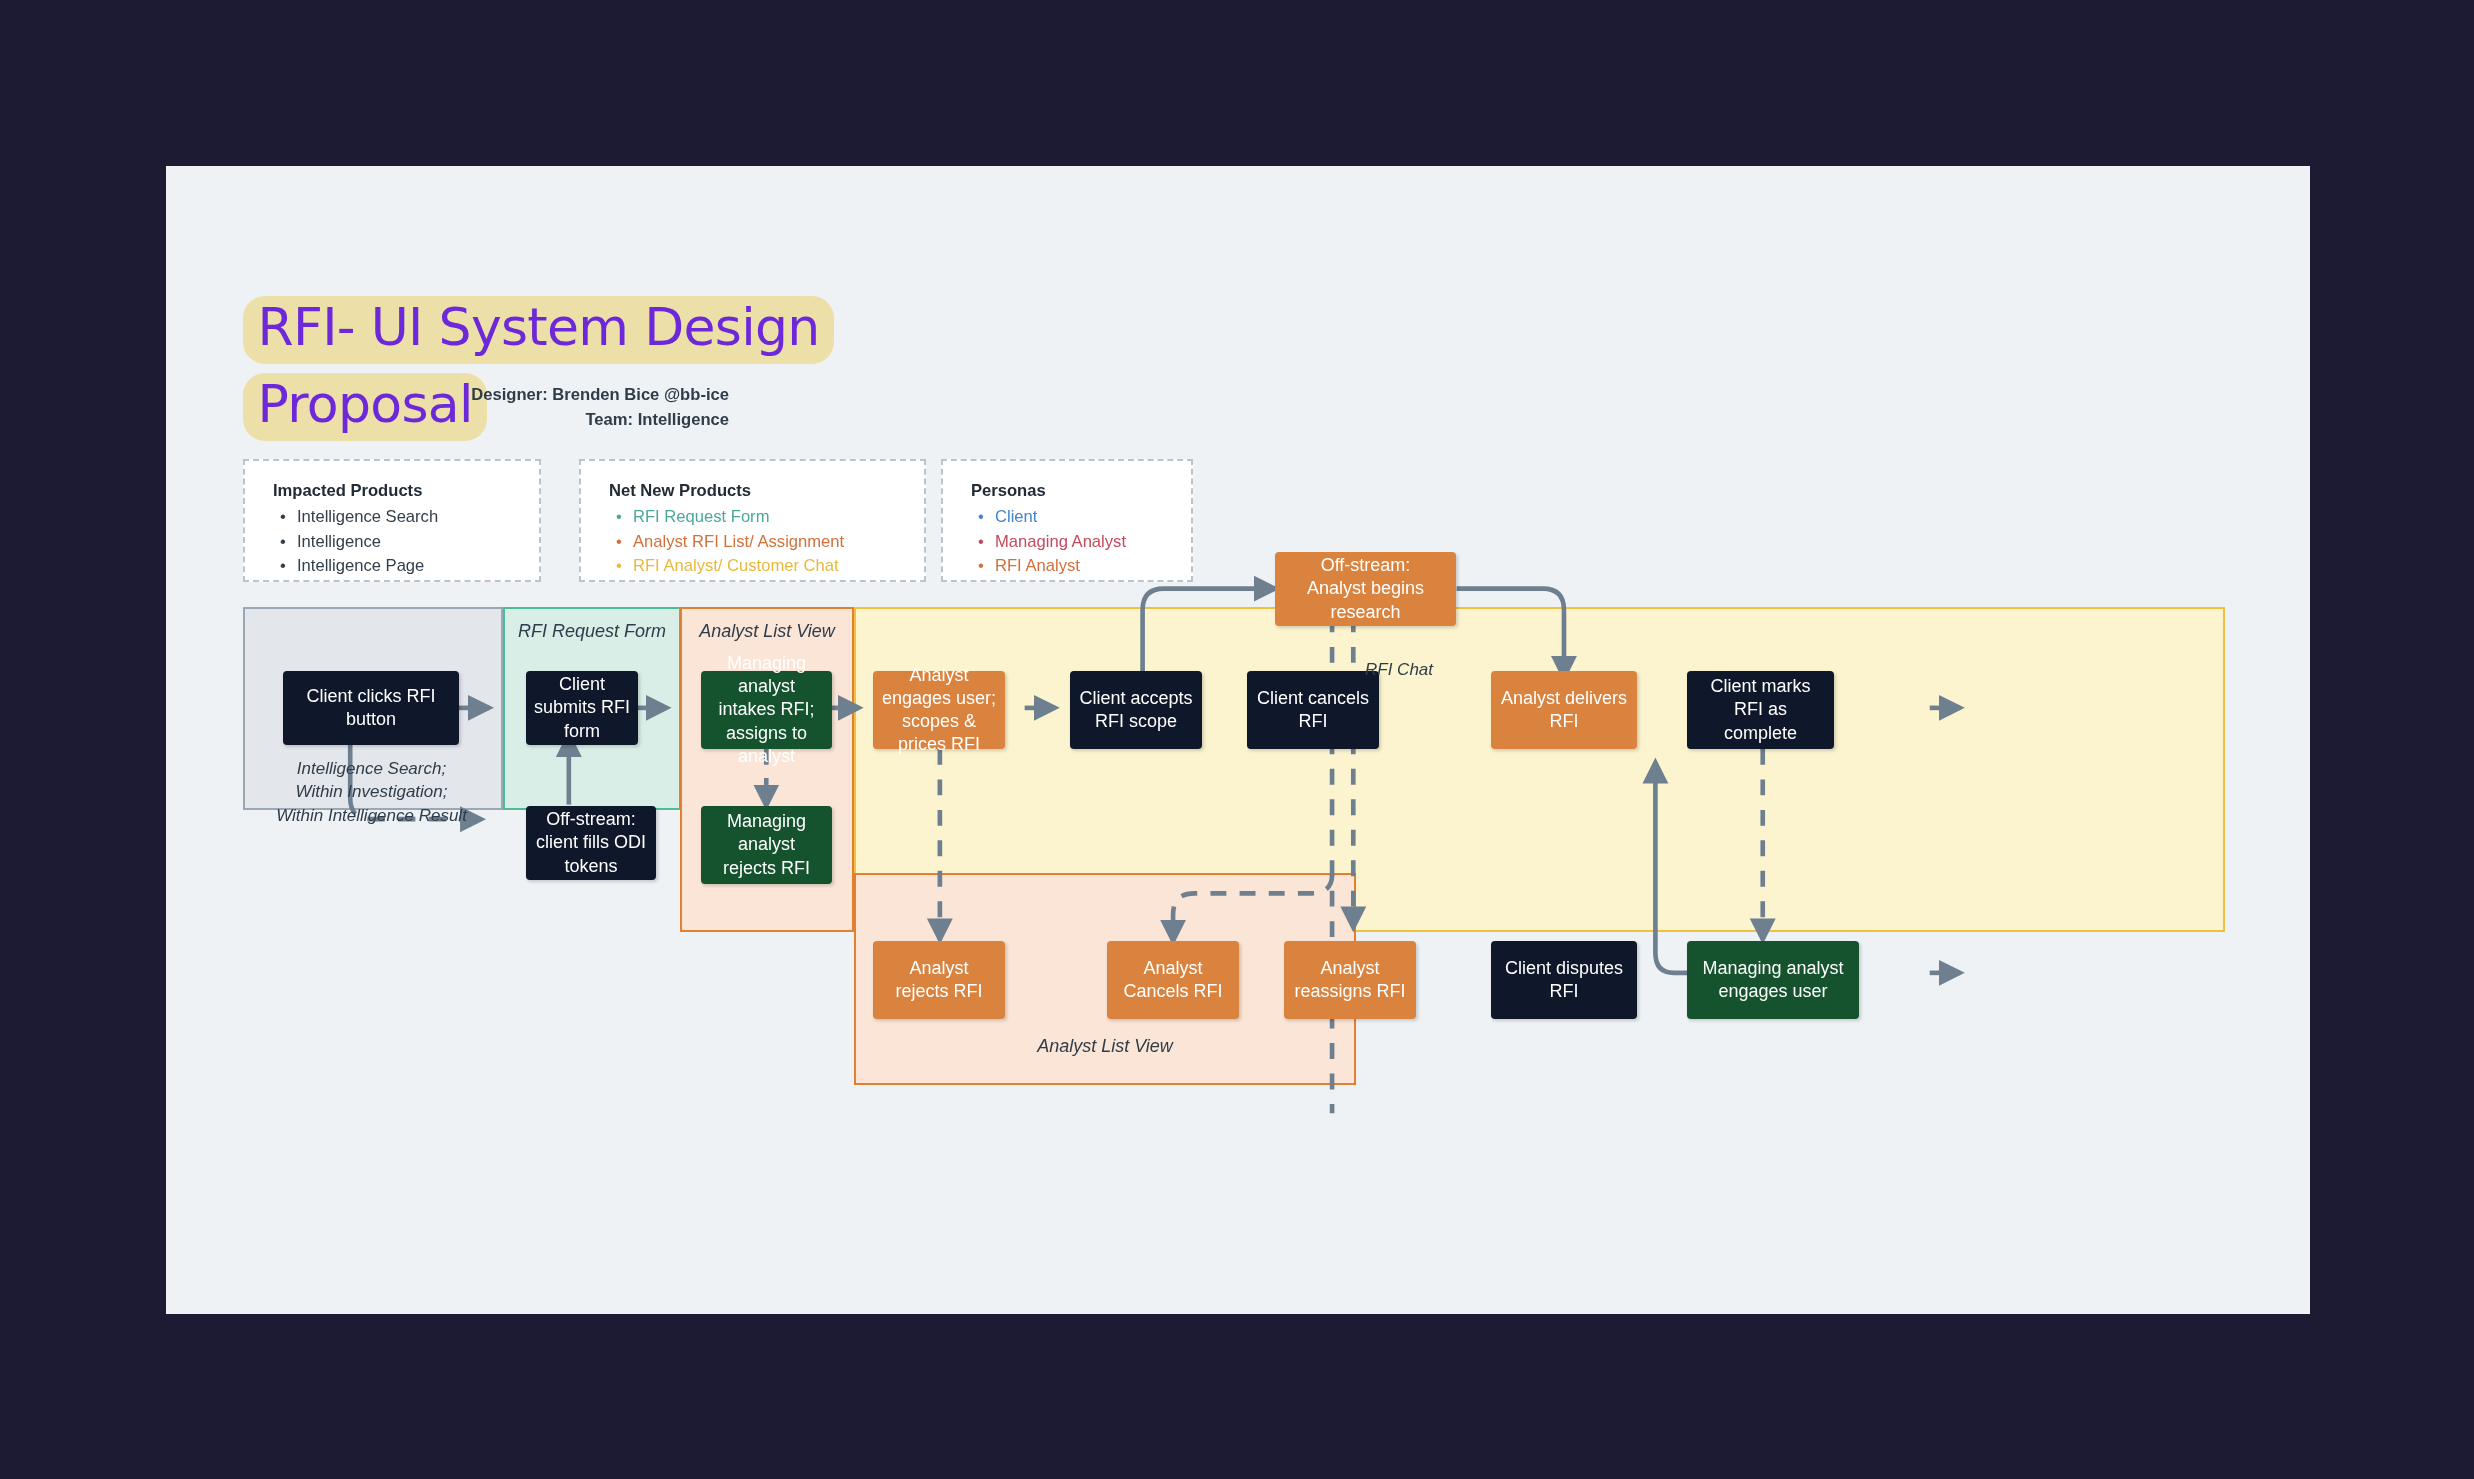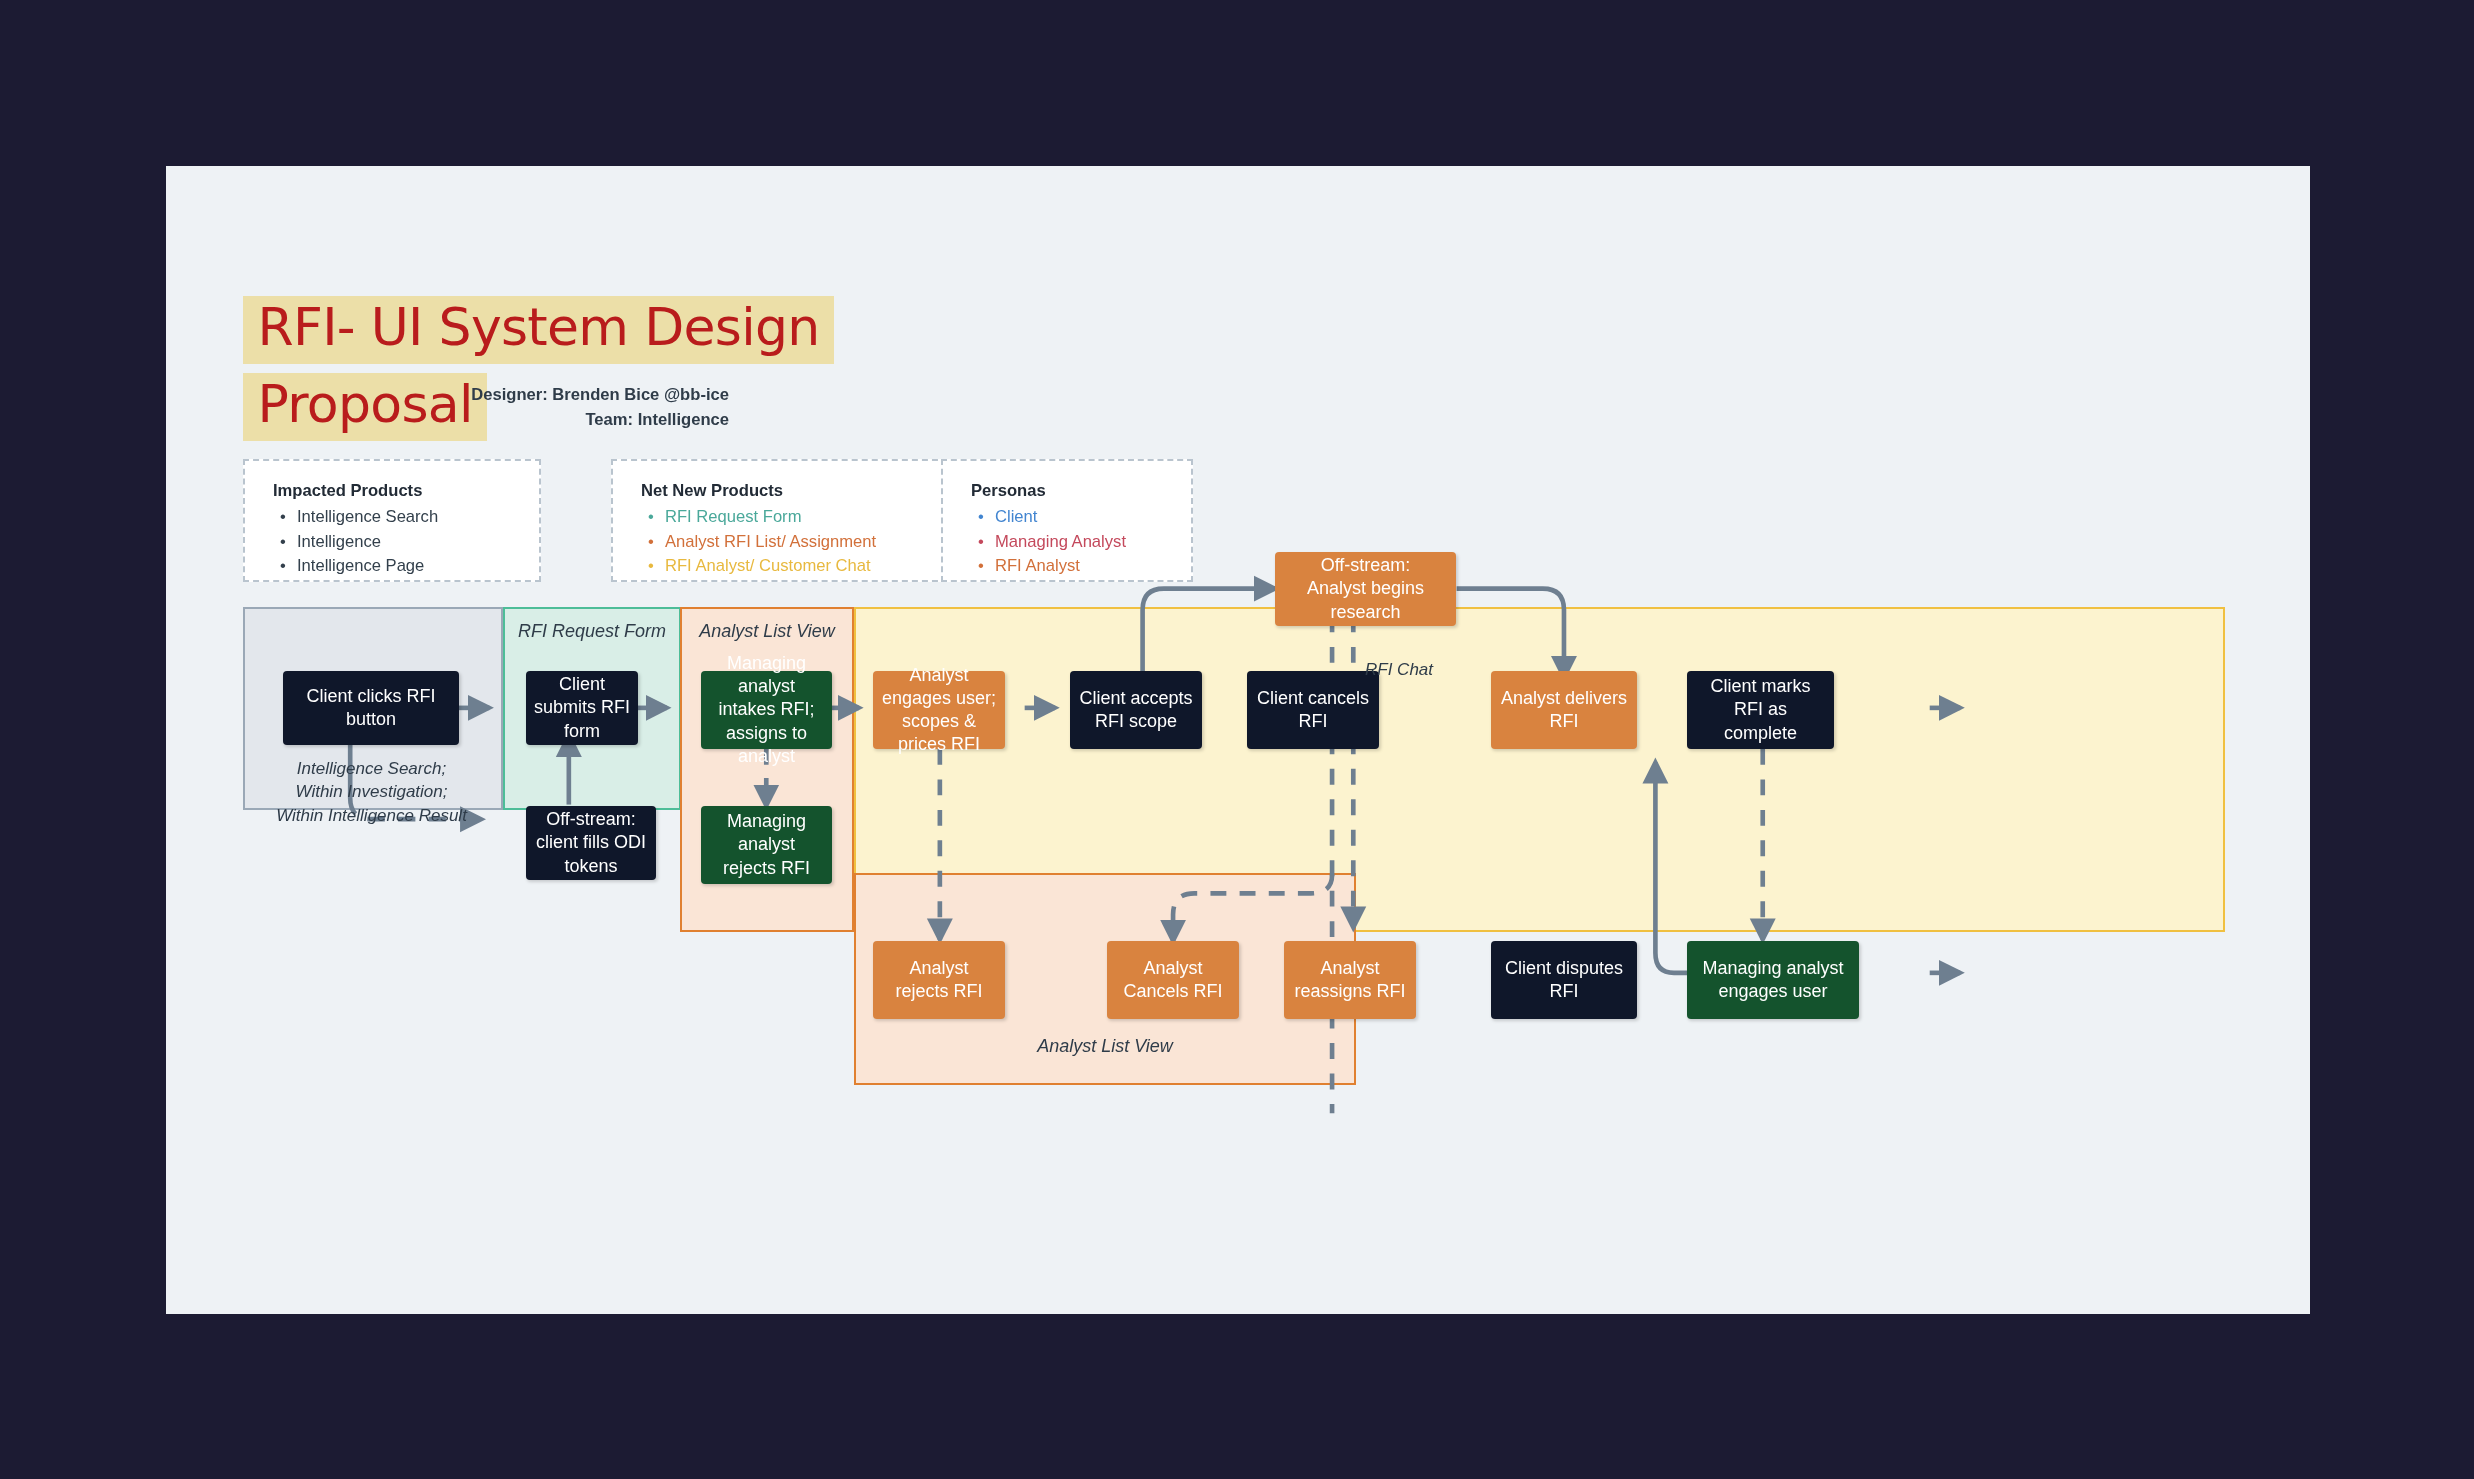--- a/index.html
+++ b/index.html
@@ -12,28 +12,29 @@
   }
   #canvas{
     position:absolute;left:166px;top:166px;
     width:2144px;height:1148px;
     background:#eef2f5;
   }
   
   .title-line{
     position:absolute;
     background:#ecdfa8;
-    color:#b91c1c;
+    color:#6d28d9;
     font-size:52px;
     font-weight:400;
     letter-spacing:-0.7px;
     line-height:1.02;
     padding:5.3px 14.6px 9.3px 14.6px;
     white-space:nowrap;
     font-family:"DejaVu Sans", sans-serif;
+    border-radius:22px;
   }
   #title1{left:77px;top:130px;}
   #title2{left:77px;top:207px;}
 
   .meta{
     position:absolute;
     font-size:16.6px;
     font-weight:bold;
     color:#2f3c49;
     text-align:right;
@@ -66,21 +67,21 @@
     line-height:1.48;
     color:#33404c;
     position:relative;
   }
   .infocard li::before{
     content:"\2022";
     position:absolute;left:-17px;top:0;
     color:inherit;
   }
   #card-impacted{left:77px;top:293px;width:298px;height:123px;}
-  #card-netnew{left:413px;top:293px;width:347px;height:123px;margin-left:32px;}
+  #card-netnew{left:413px;top:293px;width:347px;height:123px;}
   #card-personas{left:775px;top:293px;width:252px;height:123px;}
 
   
   .lane{position:absolute;box-sizing:border-box;}
   .lane-title{
     position:absolute;
     width:100%;text-align:center;
     font-style:italic;
     font-size:18px;
     color:#2f3c49;

